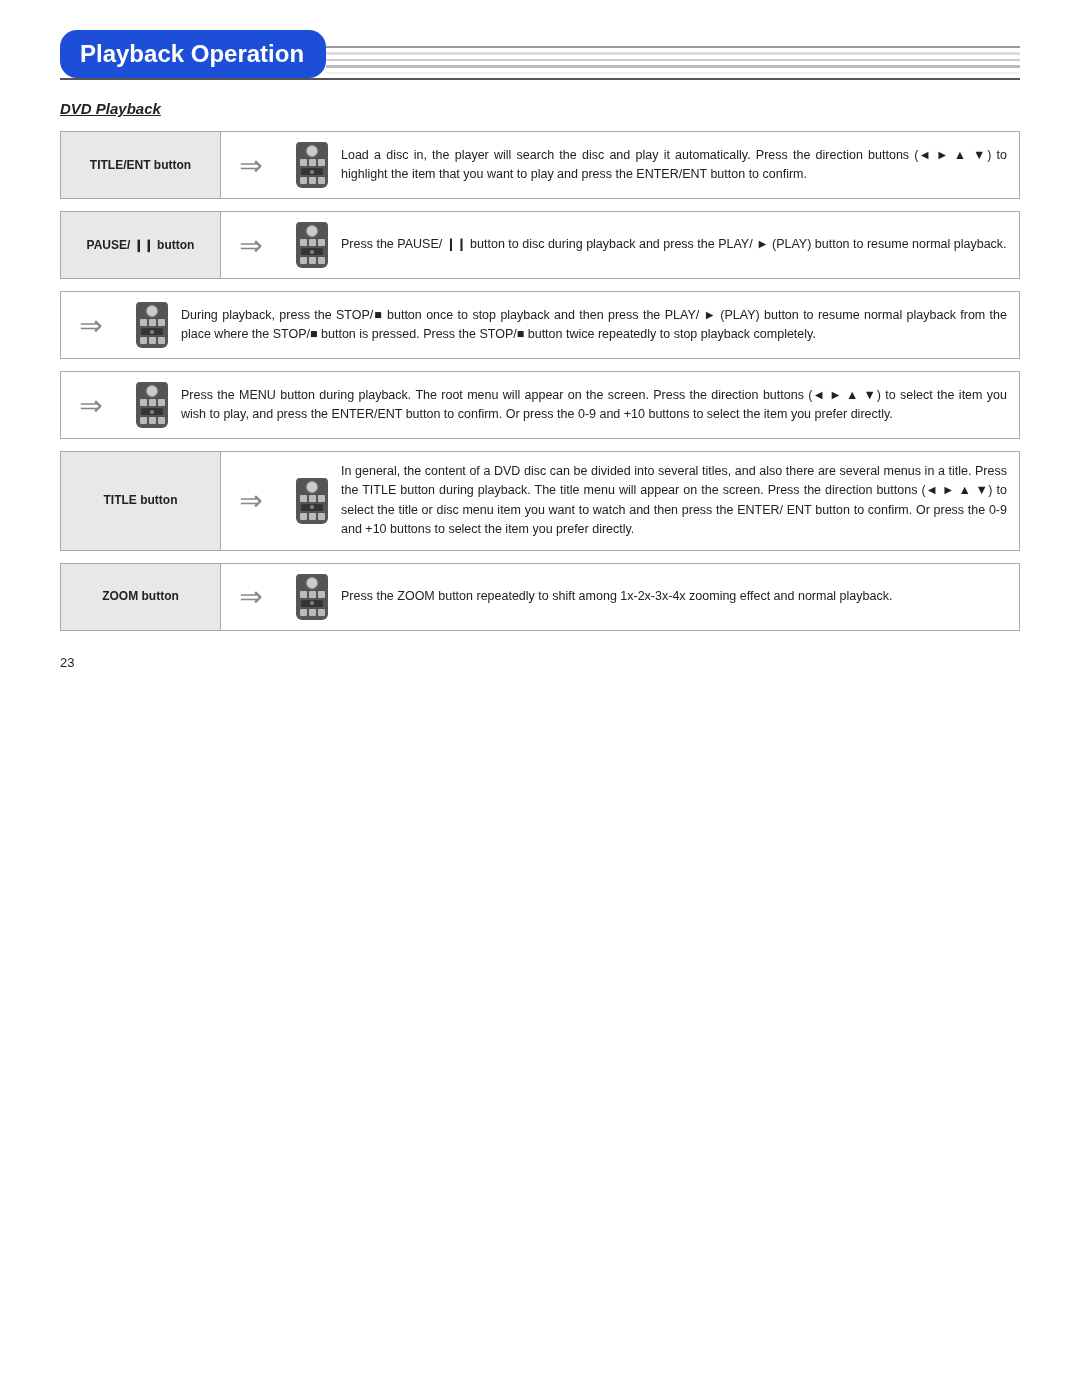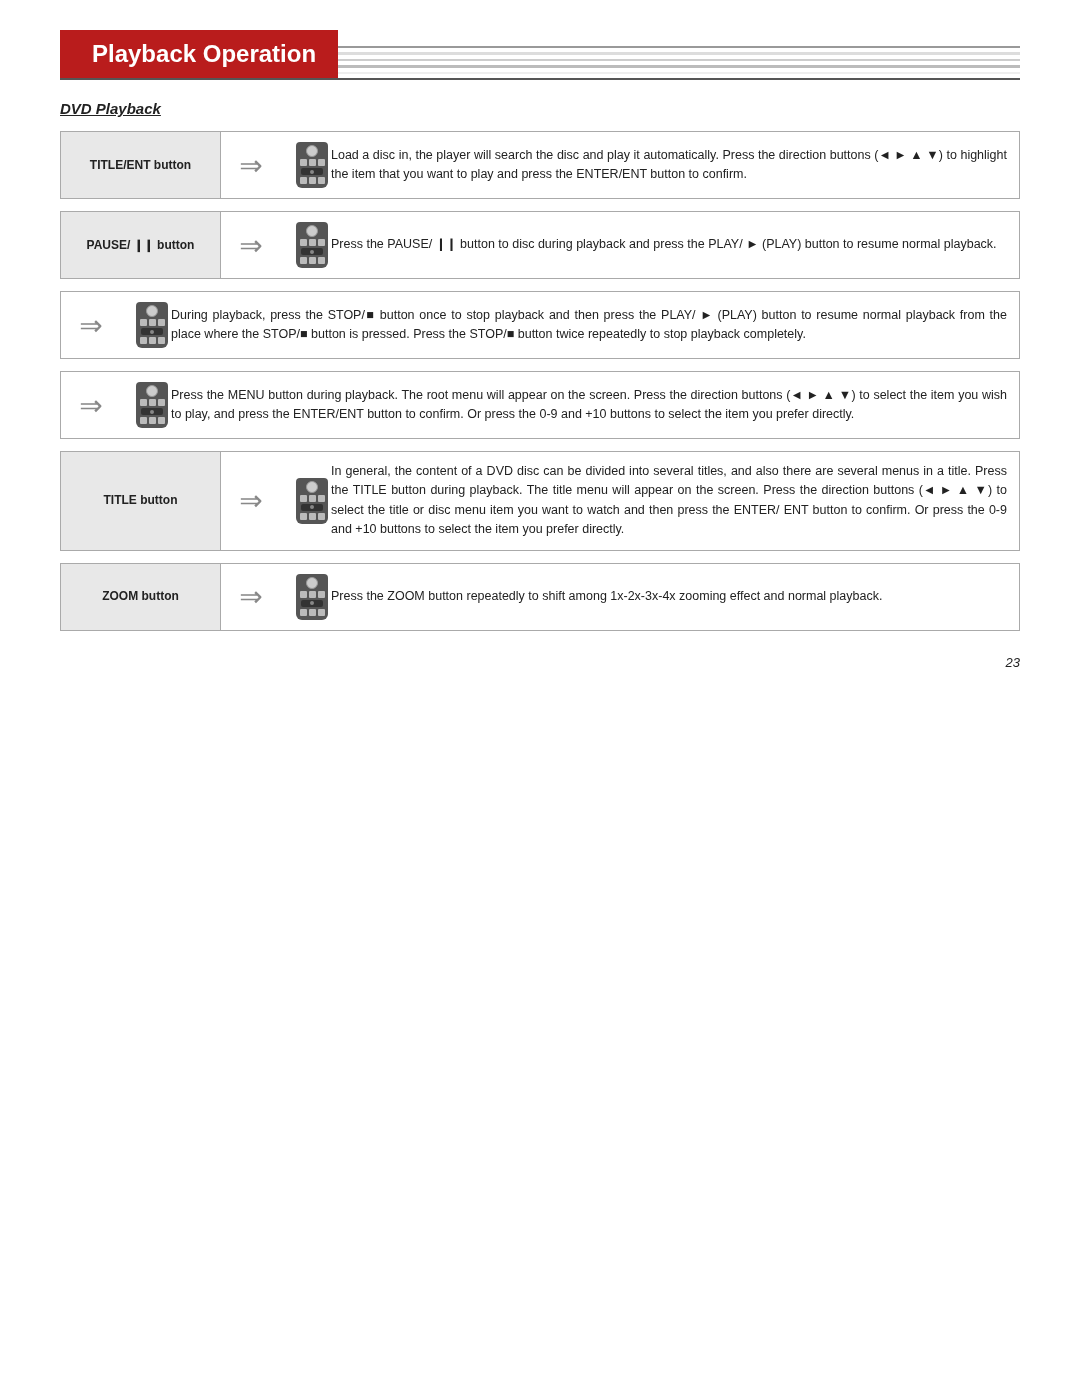--- a/index.html
+++ b/index.html
@@ -56,20 +56,21 @@
     }
     .arrow-icon {
       font-size: 28px;
       color: #888;
     }
     .op-content-cell {
       flex: 1;
       display: flex;
       align-items: center;
       padding: 10px 12px;
+      gap: 10px;
     }
     .remote-img {
       width: 38px;
       min-width: 38px;
       display: flex;
       flex-direction: column;
       align-items: center;
       justify-content: center;
       gap: 4px;
     }
@@ -116,37 +117,37 @@
       border-radius: 50%;
     }
     .op-text {
       flex: 1;
       font-size: 12.5px;
       line-height: 1.55;
       text-align: justify;
     }
 
     .page-number {
-      text-align: right;
+      text-align: left;
       margin-top: 24px;
       font-size: 13px;
-      font-style: italic;
     }
 
     
     .header-section {
       display: flex;
       align-items: flex-end;
       margin-bottom: 0;
       border-bottom: 2.5px solid #555;
       padding-bottom: 0;
     }
     .header-bg {
-      background: #b91c1c;
-      padding: 10px 22px 10px 32px;
+      background: #1d4ed8;
+      padding: 10px 22px 10px 20px;
+      border-radius: 17px;
     }
     .header-bg h1 {
       color: #fff;
       font-size: 24px;
       font-weight: bold;
       white-space: nowrap;
     }
     .header-lines {
       flex: 1;
       display: flex;

